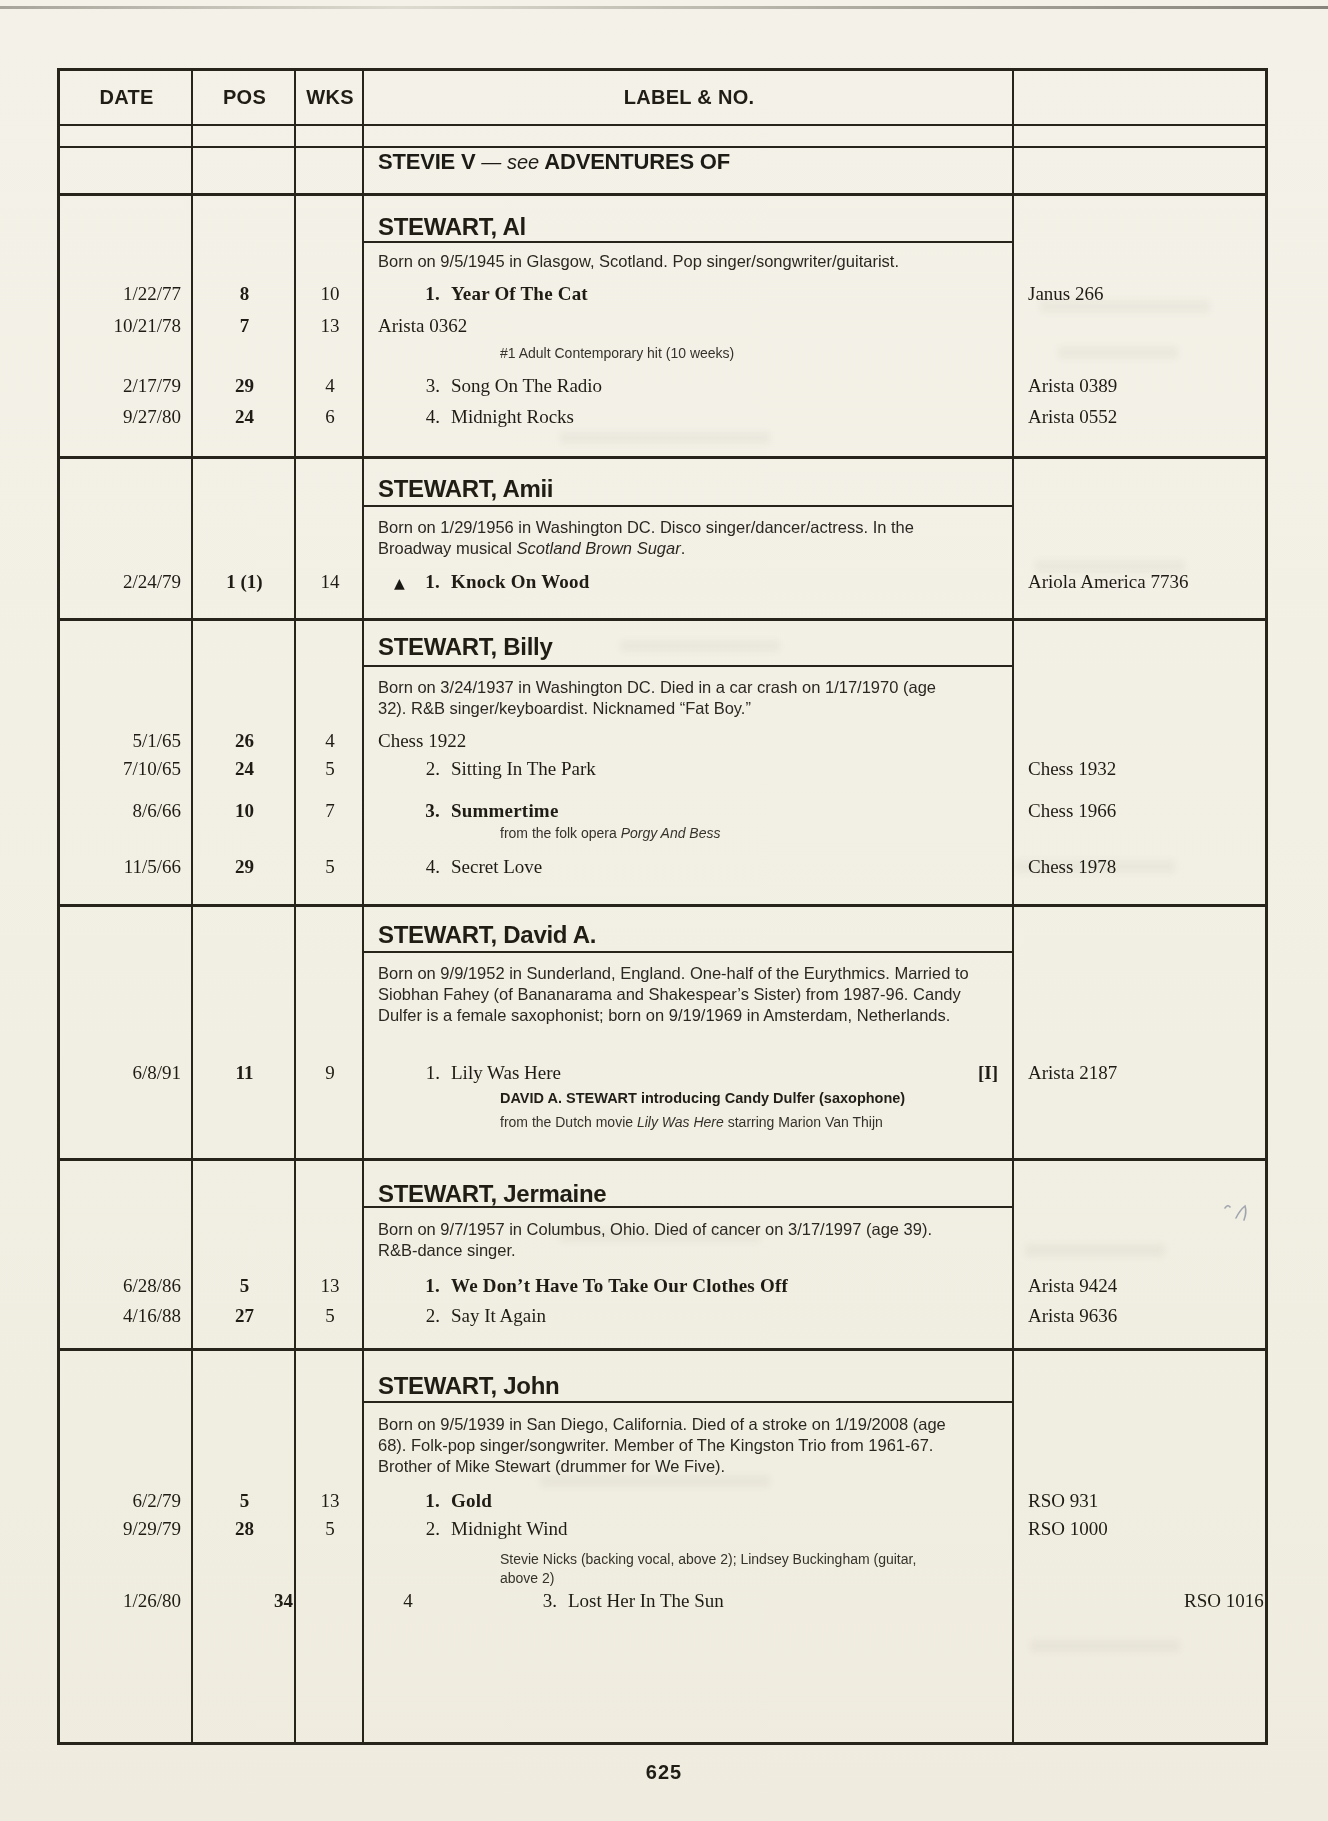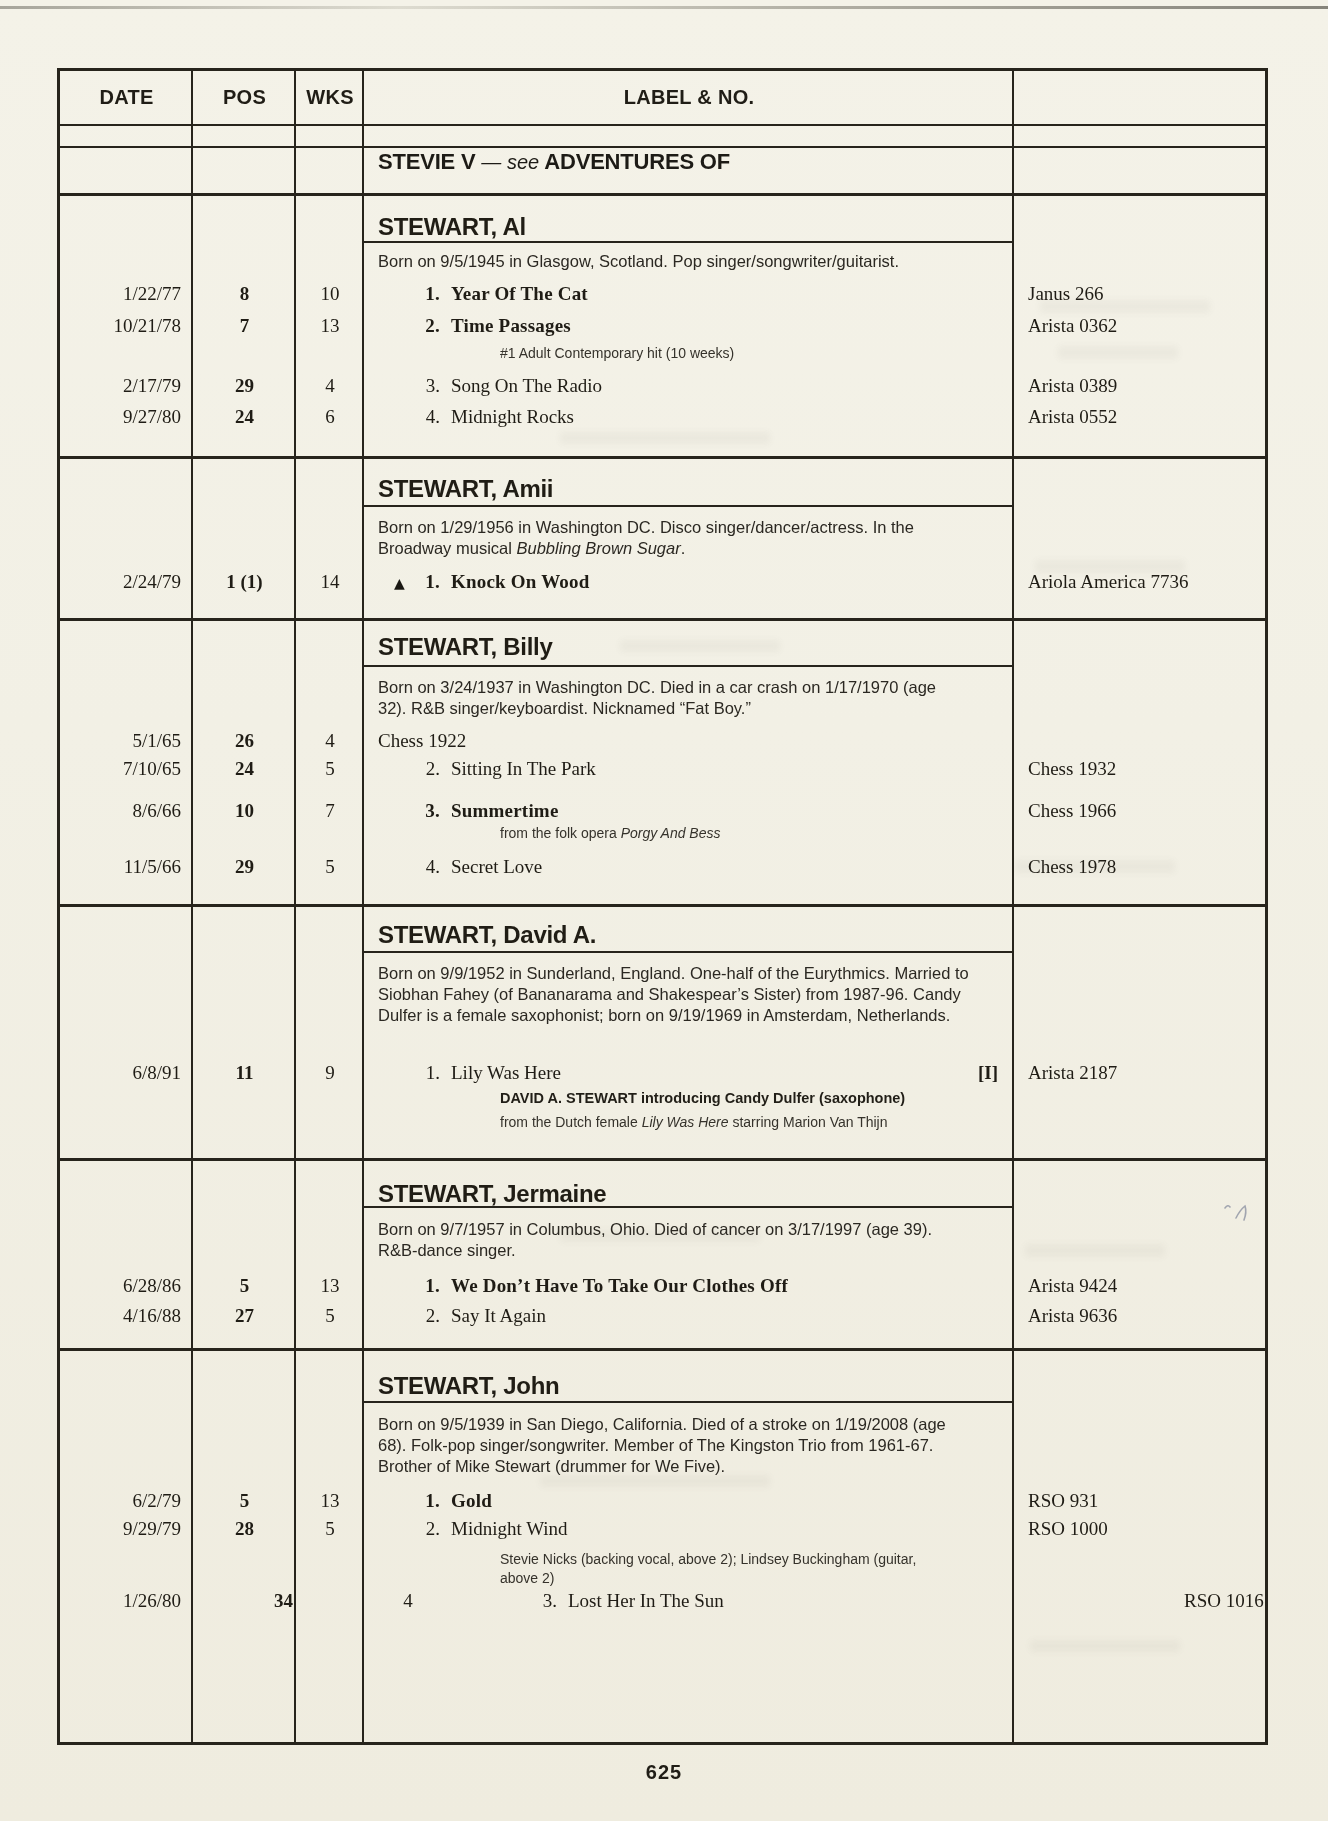--- a/index.html
+++ b/index.html
@@ -103,41 +103,40 @@
     <div class="c-date">1/22/77</div>
     <div class="c-pos">8</div>
     <div class="c-wks">10</div>
     <div class="c-title t-bold"><span class="num">1.</span><span>Year Of The Cat</span></div>
     <div class="c-label">Janus 266</div>
   </div>
   <div class="row" style="top:242px;">
     <div class="c-date">10/21/78</div>
     <div class="c-pos">7</div>
     <div class="c-wks">13</div>
-    <div class="c-title t-bold"><span class="num">2.</span><span>Time Passages</span></div>
     <div class="c-label">Arista 0362</div>
   </div>
   <div class="note" style="top:273px;">#1 Adult Contemporary hit (10 weeks)</div>
   <div class="row" style="top:302px;">
     <div class="c-date">2/17/79</div>
     <div class="c-pos">29</div>
     <div class="c-wks">4</div>
     <div class="c-title"><span class="num">3.</span><span>Song On The Radio</span></div>
     <div class="c-label">Arista 0389</div>
   </div>
   <div class="row" style="top:333px;">
     <div class="c-date">9/27/80</div>
     <div class="c-pos">24</div>
     <div class="c-wks">6</div>
     <div class="c-title"><span class="num">4.</span><span>Midnight Rocks</span></div>
     <div class="c-label">Arista 0552</div>
   </div>
 
   <div class="artist" style="top:404px;">STEWART, Amii</div>
-  <div class="bio" style="top:446px;width:558px;"><span>Born on 1/29/1956 in Washington DC. Disco singer/dancer/actress. In the Broadway musical </span><span class="italic">Bubbling Brown Sugar</span><span>.</span></div>
+  <div class="bio" style="top:446px;width:558px;"><span>Born on 1/29/1956 in Washington DC. Disco singer/dancer/actress. In the Broadway musical </span><span class="italic">Scotland Brown Sugar</span><span>.</span></div>
 
   <div class="row" style="top:498px;">
     <div class="c-date">2/24/79</div>
     <div class="c-pos">1 (1)</div>
     <div class="c-wks">14</div>
     <div class="c-title t-bold"><span class="cert">▲</span><span class="num">1.</span><span>Knock On Wood</span></div>
     <div class="c-label">Ariola America 7736</div>
   </div>
 
   <div class="artist" style="top:562px;">STEWART, Billy</div>
@@ -176,21 +175,21 @@
   <div class="bio" style="top:892px;width:598px;">Born on 9/9/1952 in Sunderland, England. One-half of the Eurythmics. Married to Siobhan Fahey (of Bananarama and Shakespear’s Sister) from 1987-96. Candy Dulfer is a female saxophonist; born on 9/19/1969 in Amsterdam, Netherlands.</div>
 
   <div class="row" style="top:989px;">
     <div class="c-date">6/8/91</div>
     <div class="c-pos">11</div>
     <div class="c-wks">9</div>
     <div class="c-title"><span class="num">1.</span><span>Lily Was Here</span><span class="flag">[I]</span></div>
     <div class="c-label">Arista 2187</div>
   </div>
   <div class="note note-bold" style="top:1018px;">DAVID A. STEWART introducing Candy Dulfer (saxophone)</div>
-  <div class="note" style="top:1042px;"><span>from the Dutch female </span><span class="italic">Lily Was Here</span><span> starring Marion Van Thijn</span></div>
+  <div class="note" style="top:1042px;"><span>from the Dutch movie </span><span class="italic">Lily Was Here</span><span> starring Marion Van Thijn</span></div>
 
   <div class="artist" style="top:1109px;">STEWART, Jermaine</div>
   <div class="bio" style="top:1148px;width:588px;">Born on 9/7/1957 in Columbus, Ohio. Died of cancer on 3/17/1997 (age 39). R&amp;B-dance singer.</div>
 
   <div class="row" style="top:1202px;">
     <div class="c-date">6/28/86</div>
     <div class="c-pos">5</div>
     <div class="c-wks">13</div>
     <div class="c-title t-bold"><span class="num">1.</span><span>We Don’t Have To Take Our Clothes Off</span></div>
     <div class="c-label">Arista 9424</div>

